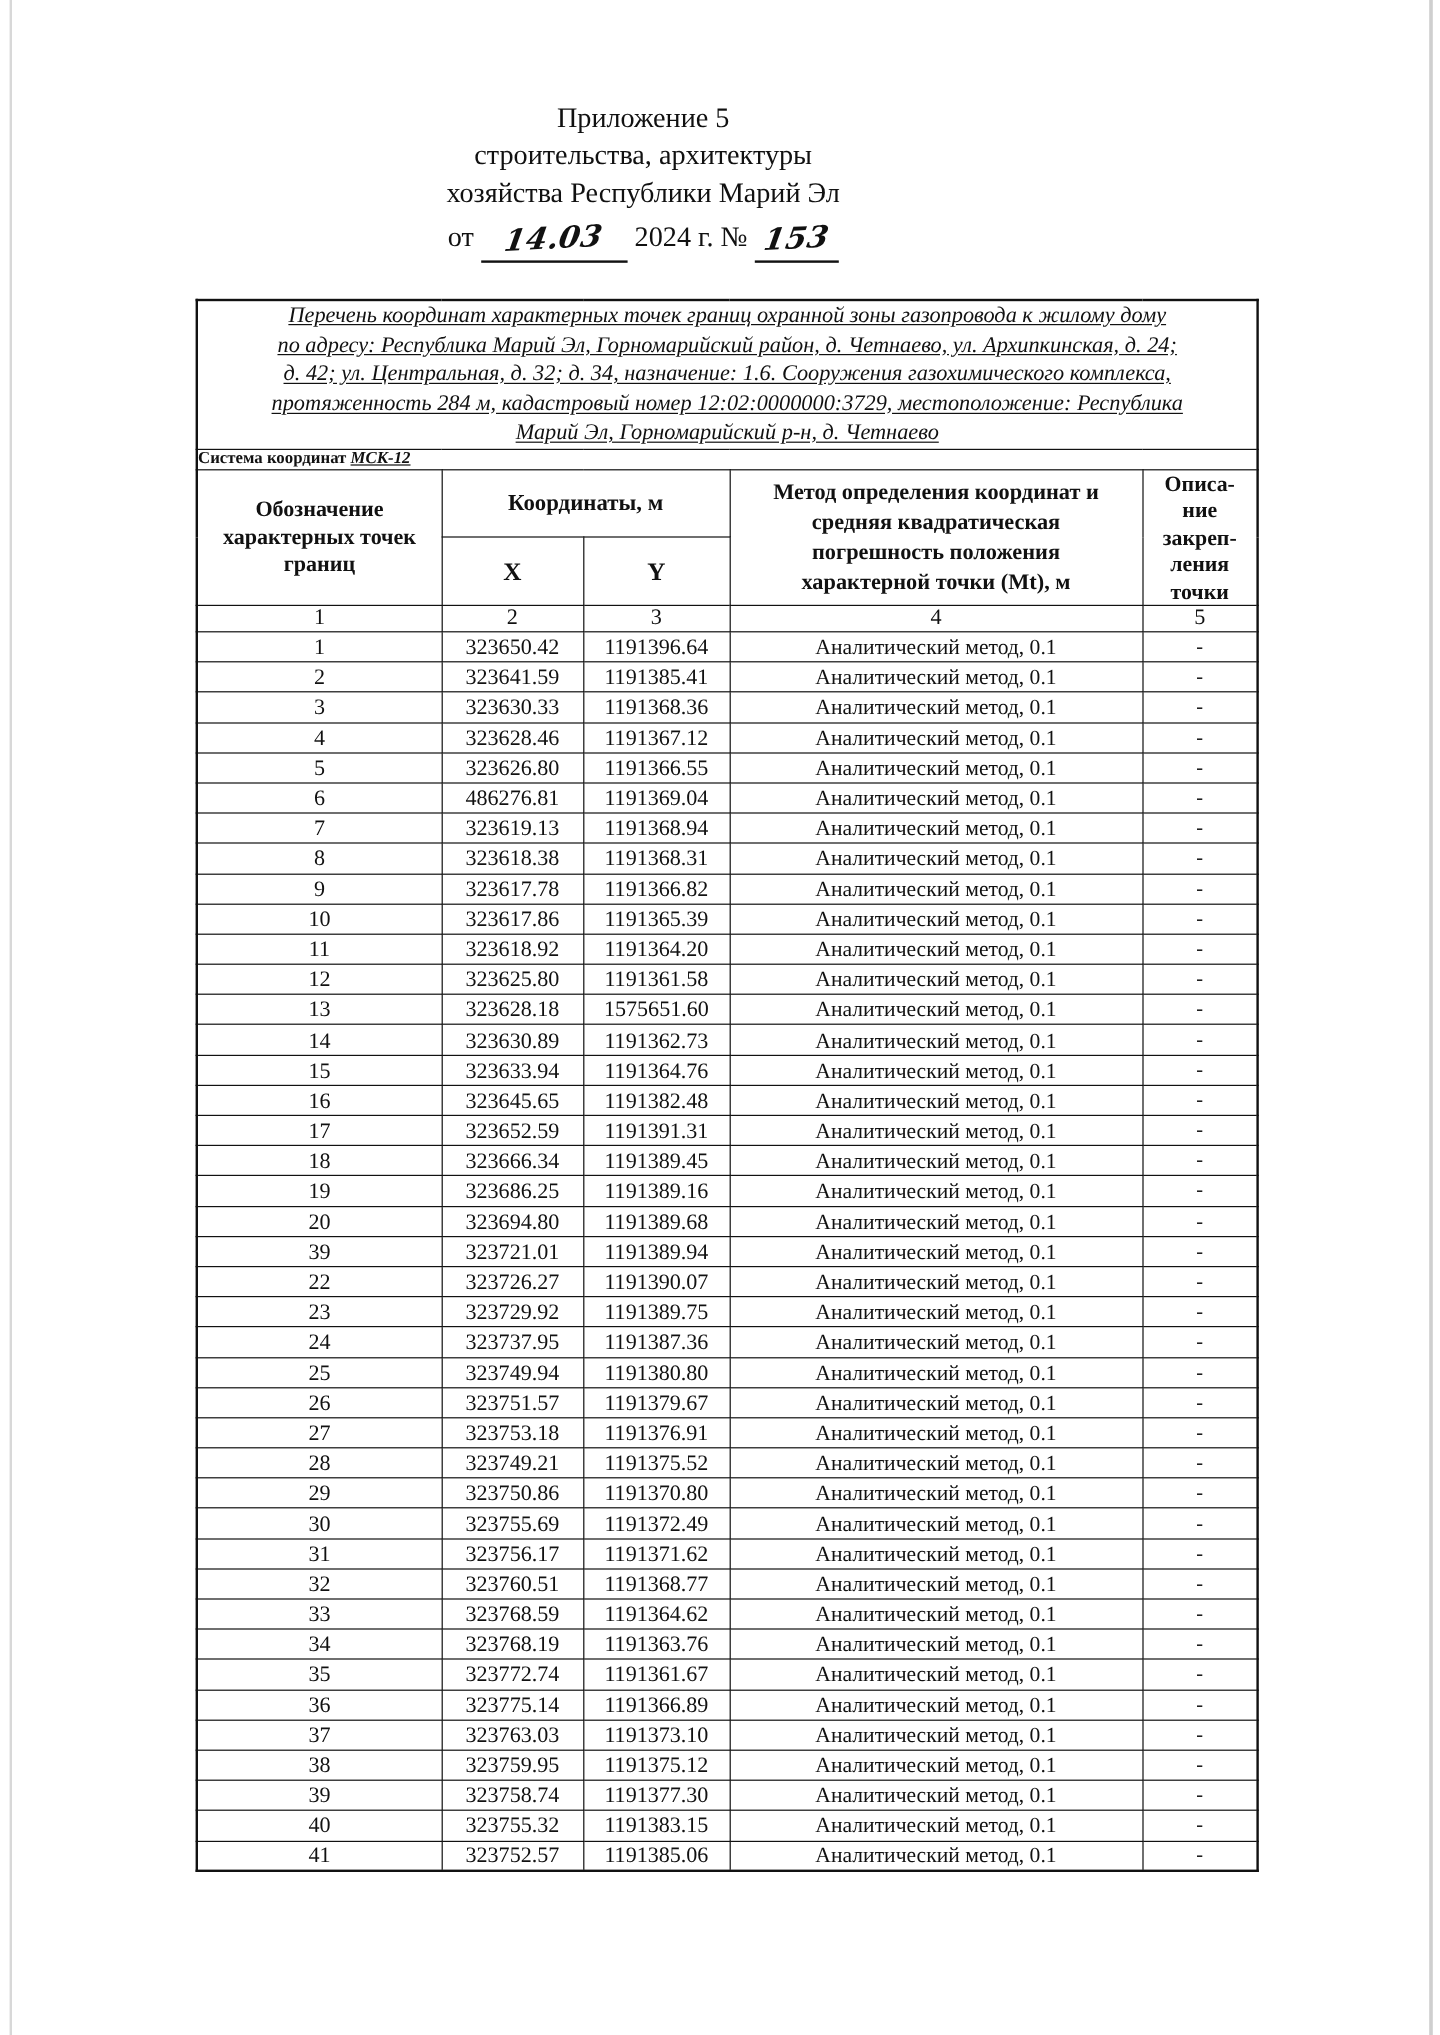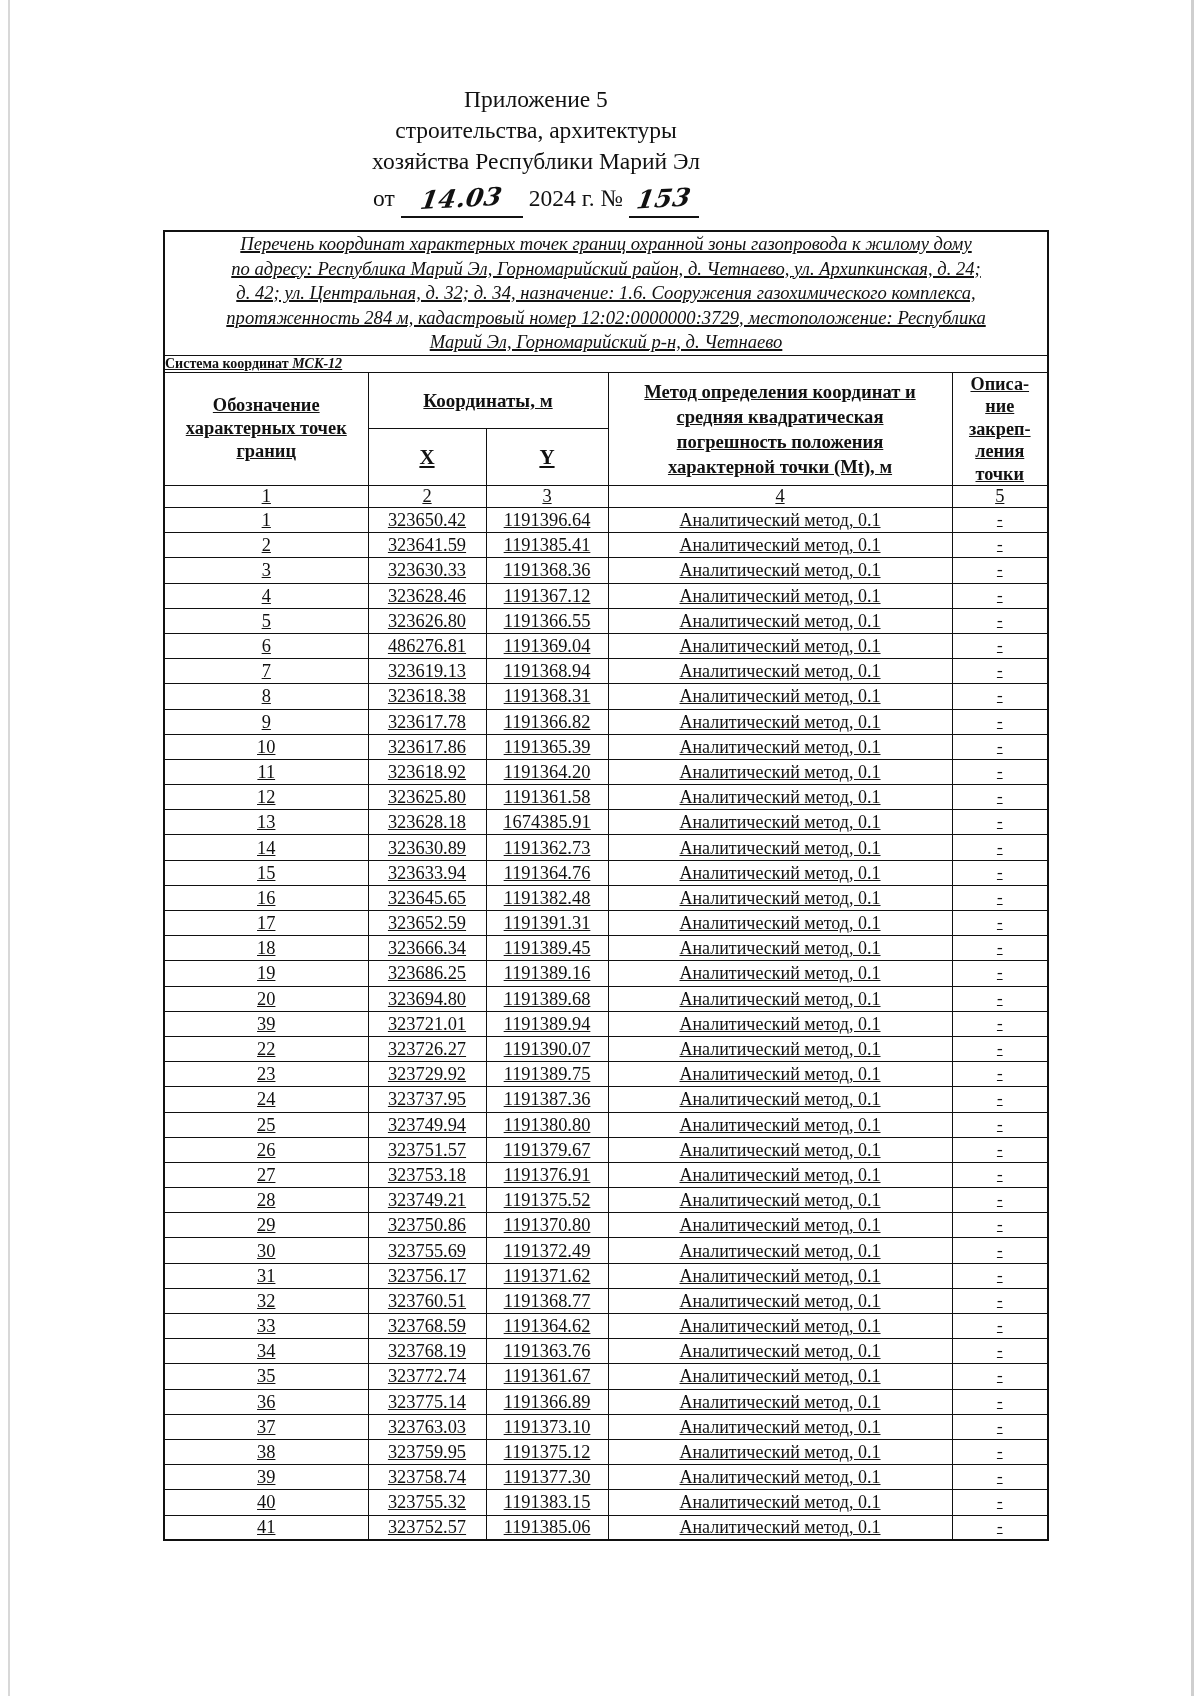--- a/index.html
+++ b/index.html
@@ -23,21 +23,20 @@
   }
   .scan-edge-right {
     position: absolute; right: 6px; top: 0; width: 3px; height: 1696px;
     background: #cfcfcf;
   }
 
   .page {
     position: relative;
     width: 1200px;
     padding: 0;
-    text-decoration: underline;
   }
 
   
   .header-block {
     margin-top: 84px;
     margin-right: 128px;
     text-align: center;
     font-size: 23.5px;
     line-height: 31px;
   }
@@ -72,21 +71,21 @@
     display: inline-block;
     min-width: 70px;
     border-bottom: 2px solid #111;
     text-align: center;
     padding-bottom: 1px;
   }
 
   
   .table-wrap {
     position: relative;
-    margin: 12px 0 0 163px;
+    margin: 30px 0 0 163px;
     width: 1006px;
   }
   table.doc {
     border-collapse: collapse;
     width: 884px;
     table-layout: fixed;
     border: 2.5px solid #111;
   }
   table.doc td, table.doc th {
     border: 1px solid #111;
@@ -310,21 +309,21 @@
           <tr>
             <td class="c1">12</td>
             <td class="c2">323625.80</td>
             <td class="c3">1191361.58</td>
             <td class="c4">Аналитический метод, 0.1</td>
             <td class="c5">-</td>
           </tr>
           <tr>
             <td class="c1">13</td>
             <td class="c2">323628.18</td>
-            <td class="c3">1674385.91</td>
+            <td class="c3">1575651.60</td>
             <td class="c4">Аналитический метод, 0.1</td>
             <td class="c5">-</td>
           </tr>
           <tr>
             <td class="c1">14</td>
             <td class="c2">323630.89</td>
             <td class="c3">1191362.73</td>
             <td class="c4">Аналитический метод, 0.1</td>
             <td class="c5">-</td>
           </tr>

